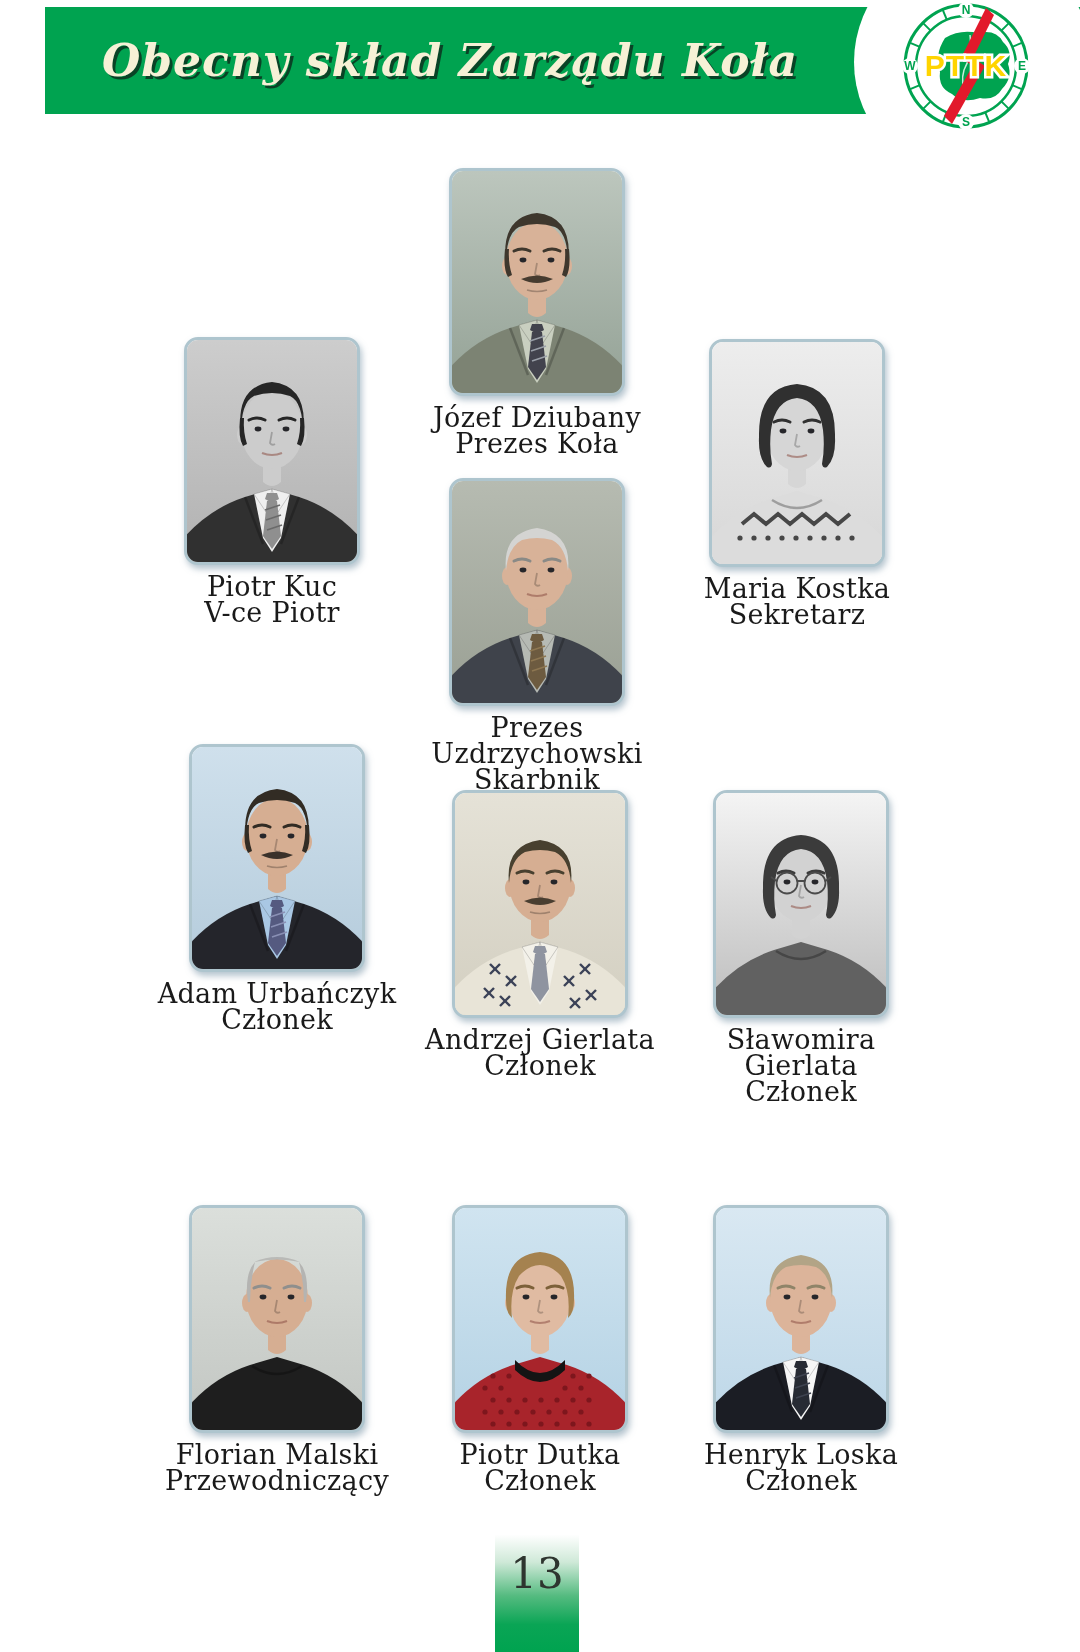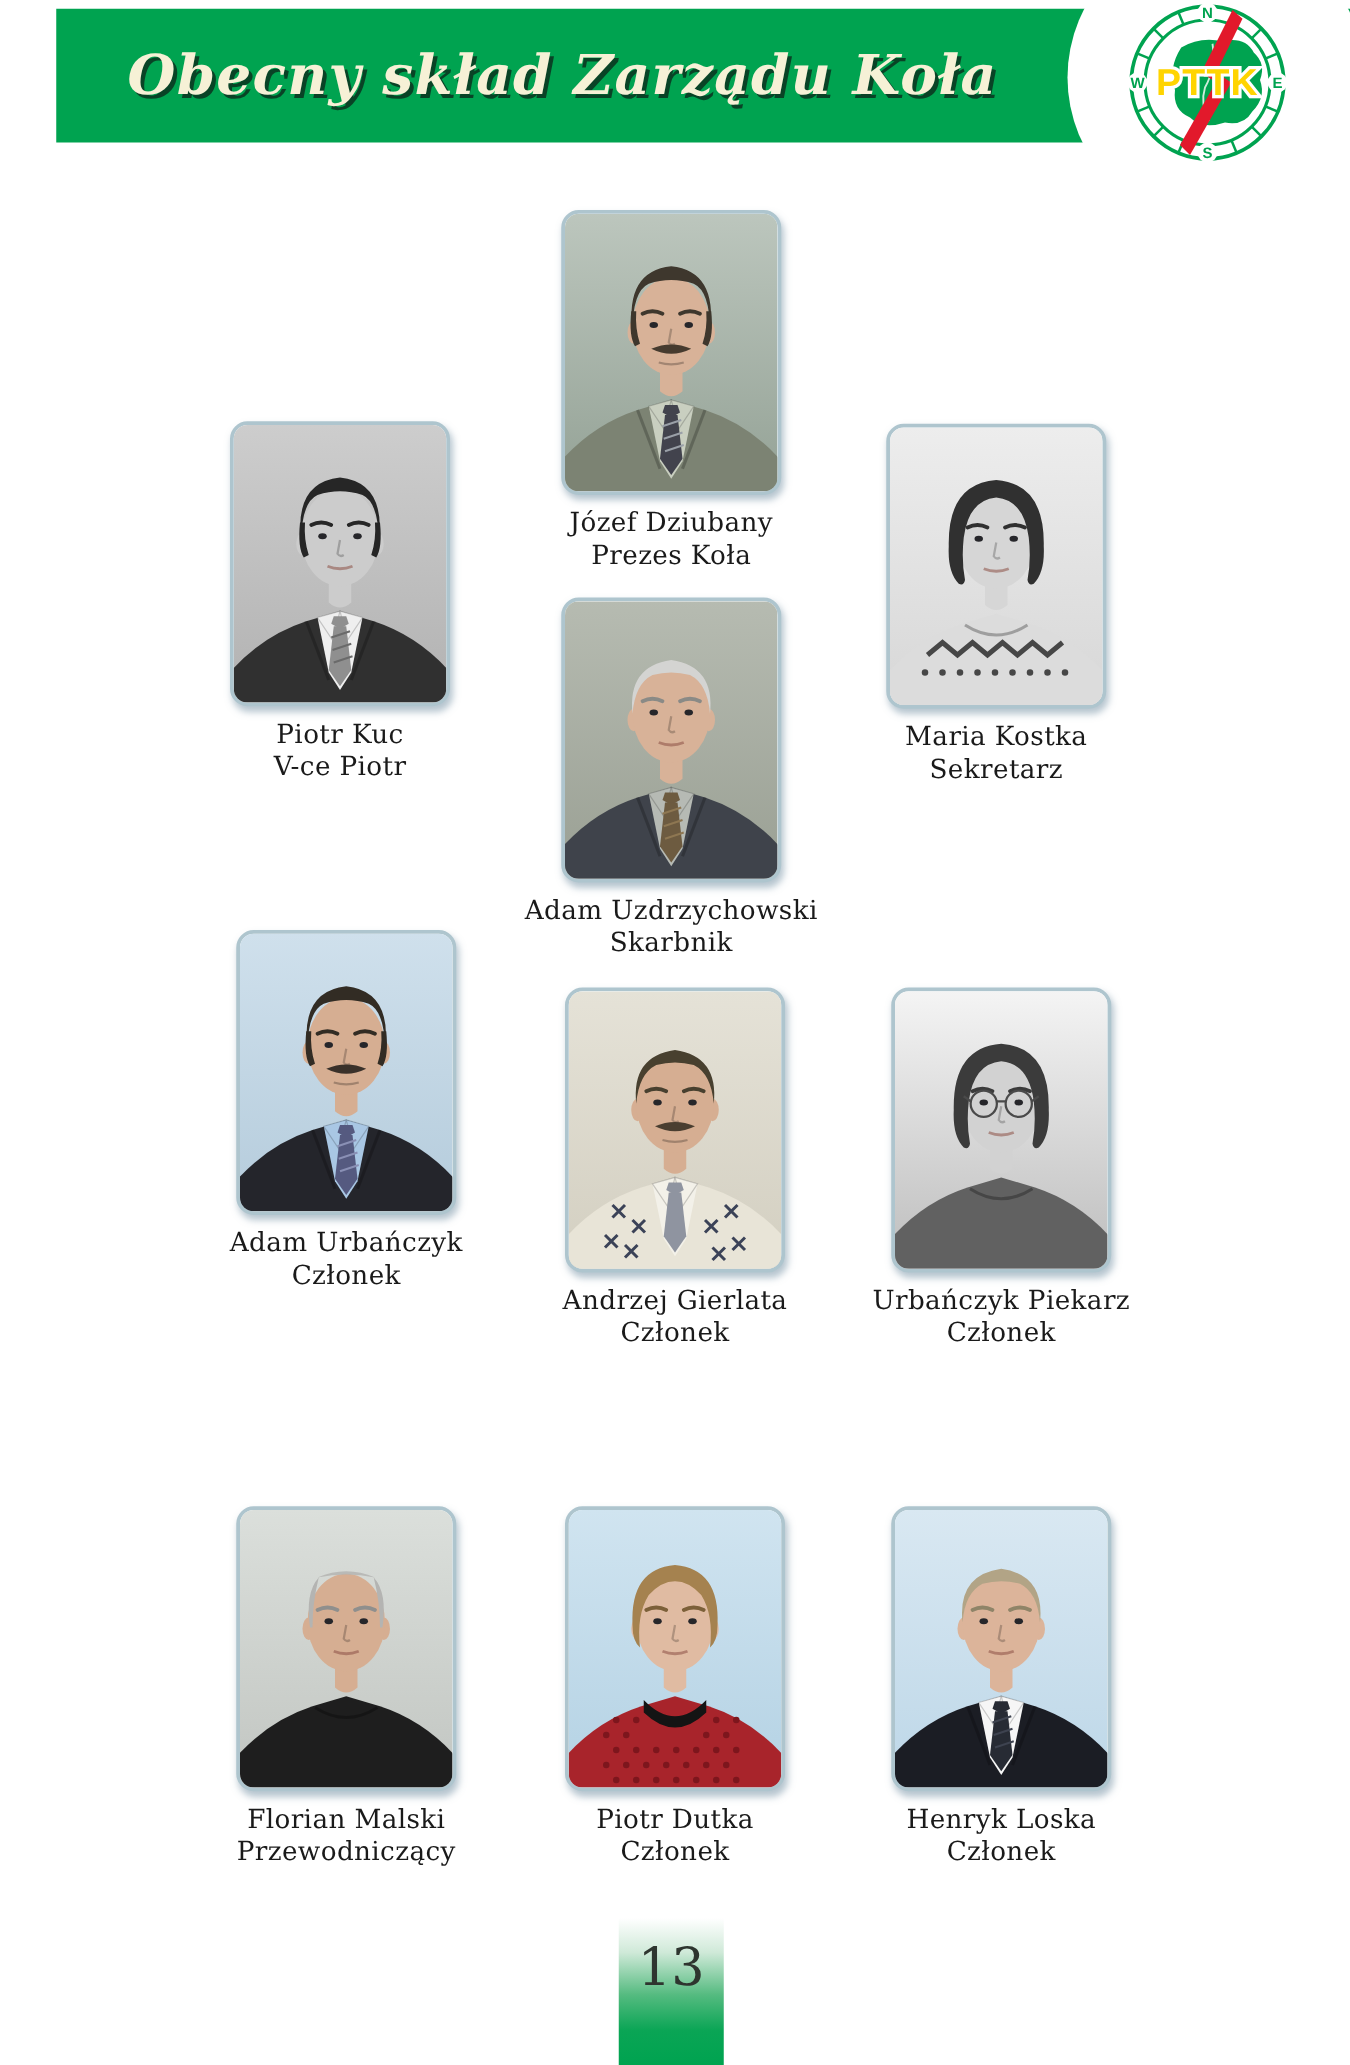--- a/index.html
+++ b/index.html
@@ -17,21 +17,21 @@
                 color:var(--cream,#f6f1d6);letter-spacing:1px;
                 text-shadow:3px 3px 0 rgba(10,50,30,0.85);}
   .logo-box{position:absolute;left:900px;top:0px;width:132px;height:132px;z-index:4;}
 
   
   .member-card{position:absolute;width:240px;text-align:center;}
   .photo{width:170px;height:222px;margin:0 auto;border:3px solid var(--frame,#aec5ce);
          border-radius:14px;overflow:hidden;background:#fff;
          box-shadow:2px 4px 6px rgba(110,140,160,0.5);}
   .photo svg{display:block;}
-  .caption{margin-top:9px;font-size:21px;line-height:26px;color:#1a1a1a;letter-spacing:0.3px;}
+  .caption{margin-top:9px;font-size:27px;line-height:26px;color:#1a1a1a;letter-spacing:0.3px;}
 
   .card-jozef{left:417px;top:168px}
   .card-piotr{left:152px;top:337px}
   .card-maria{left:677px;top:339px}
   .card-jerzy{left:417px;top:478px}
   .card-adam{left:157px;top:744px}
   .card-andrzej{left:420px;top:790px}
   .card-slawomira{left:681px;top:790px}
   .card-florian{left:157px;top:1205px}
   .card-irena{left:420px;top:1205px}
@@ -257,21 +257,21 @@
             <path d="M62,80 Q70,76 78,80" stroke="#8a8a86" stroke-width="3" fill="none" stroke-linecap="round"></path>
             <path d="M92,80 Q100,76 108,80" stroke="#8a8a86" stroke-width="3" fill="none" stroke-linecap="round"></path>
             <ellipse cx="71" cy="89" rx="3.4" ry="2.4" fill="#26262a"></ellipse>
             <ellipse cx="99" cy="89" rx="3.4" ry="2.4" fill="#26262a"></ellipse>
             <path d="M85,92 L83,103 Q85,106 88,104" stroke="rgba(0,0,0,0.22)" stroke-width="1.8" fill="none"></path>
             <path d="M75,113 Q85,117 95,113" stroke="rgba(140,80,70,0.55)" stroke-width="2.2" fill="none"></path>
             <path d="M54,90 Q50,52 85,47 Q120,52 116,90 Q114,66 100,59 Q85,55 70,59 Q56,66 54,90 Z" fill="#d4d4d2"></path>
           </svg>
         </div>
     <div class="caption">
-      <div>Adam Uzdrzychowski</div>
+      <div>Prezes Uzdrzychowski</div>
       <div>Skarbnik</div>
     </div>
   </div>
       <div class="member-card card-adam">
     <div class="photo">
           <svg viewBox="0 0 170 222" width="170" height="222">
             <defs>
               <linearGradient id="g-adam" x1="0" y1="0" x2="0" y2="1">
                 <stop offset="0" stop-color="#cfe0ec"></stop>
                 <stop offset="1" stop-color="#b5ccdc"></stop>
@@ -408,21 +408,21 @@
             <g fill="none" stroke="#4a4a4a" stroke-width="1.8">
               <circle cx="71" cy="90" r="10.5"></circle>
               <circle cx="99" cy="90" r="10.5"></circle>
               <line x1="81.5" y1="88" x2="88.5" y2="88"></line>
               <line x1="60.5" y1="88" x2="55" y2="84"></line>
               <line x1="109.5" y1="88" x2="115" y2="84"></line>
             </g>
           </svg>
         </div>
     <div class="caption">
-      <div>Urbańczyk Piekarz</div>
+      <div>Sławomira Gierlata</div>
       <div>Członek</div>
     </div>
   </div>
       <div class="member-card card-florian">
     <div class="photo">
           <svg viewBox="0 0 170 222" width="170" height="222">
             <defs>
               <linearGradient id="g-florian" x1="0" y1="0" x2="0" y2="1">
                 <stop offset="0" stop-color="#dbdfdb"></stop>
                 <stop offset="1" stop-color="#c2c6c2"></stop>

